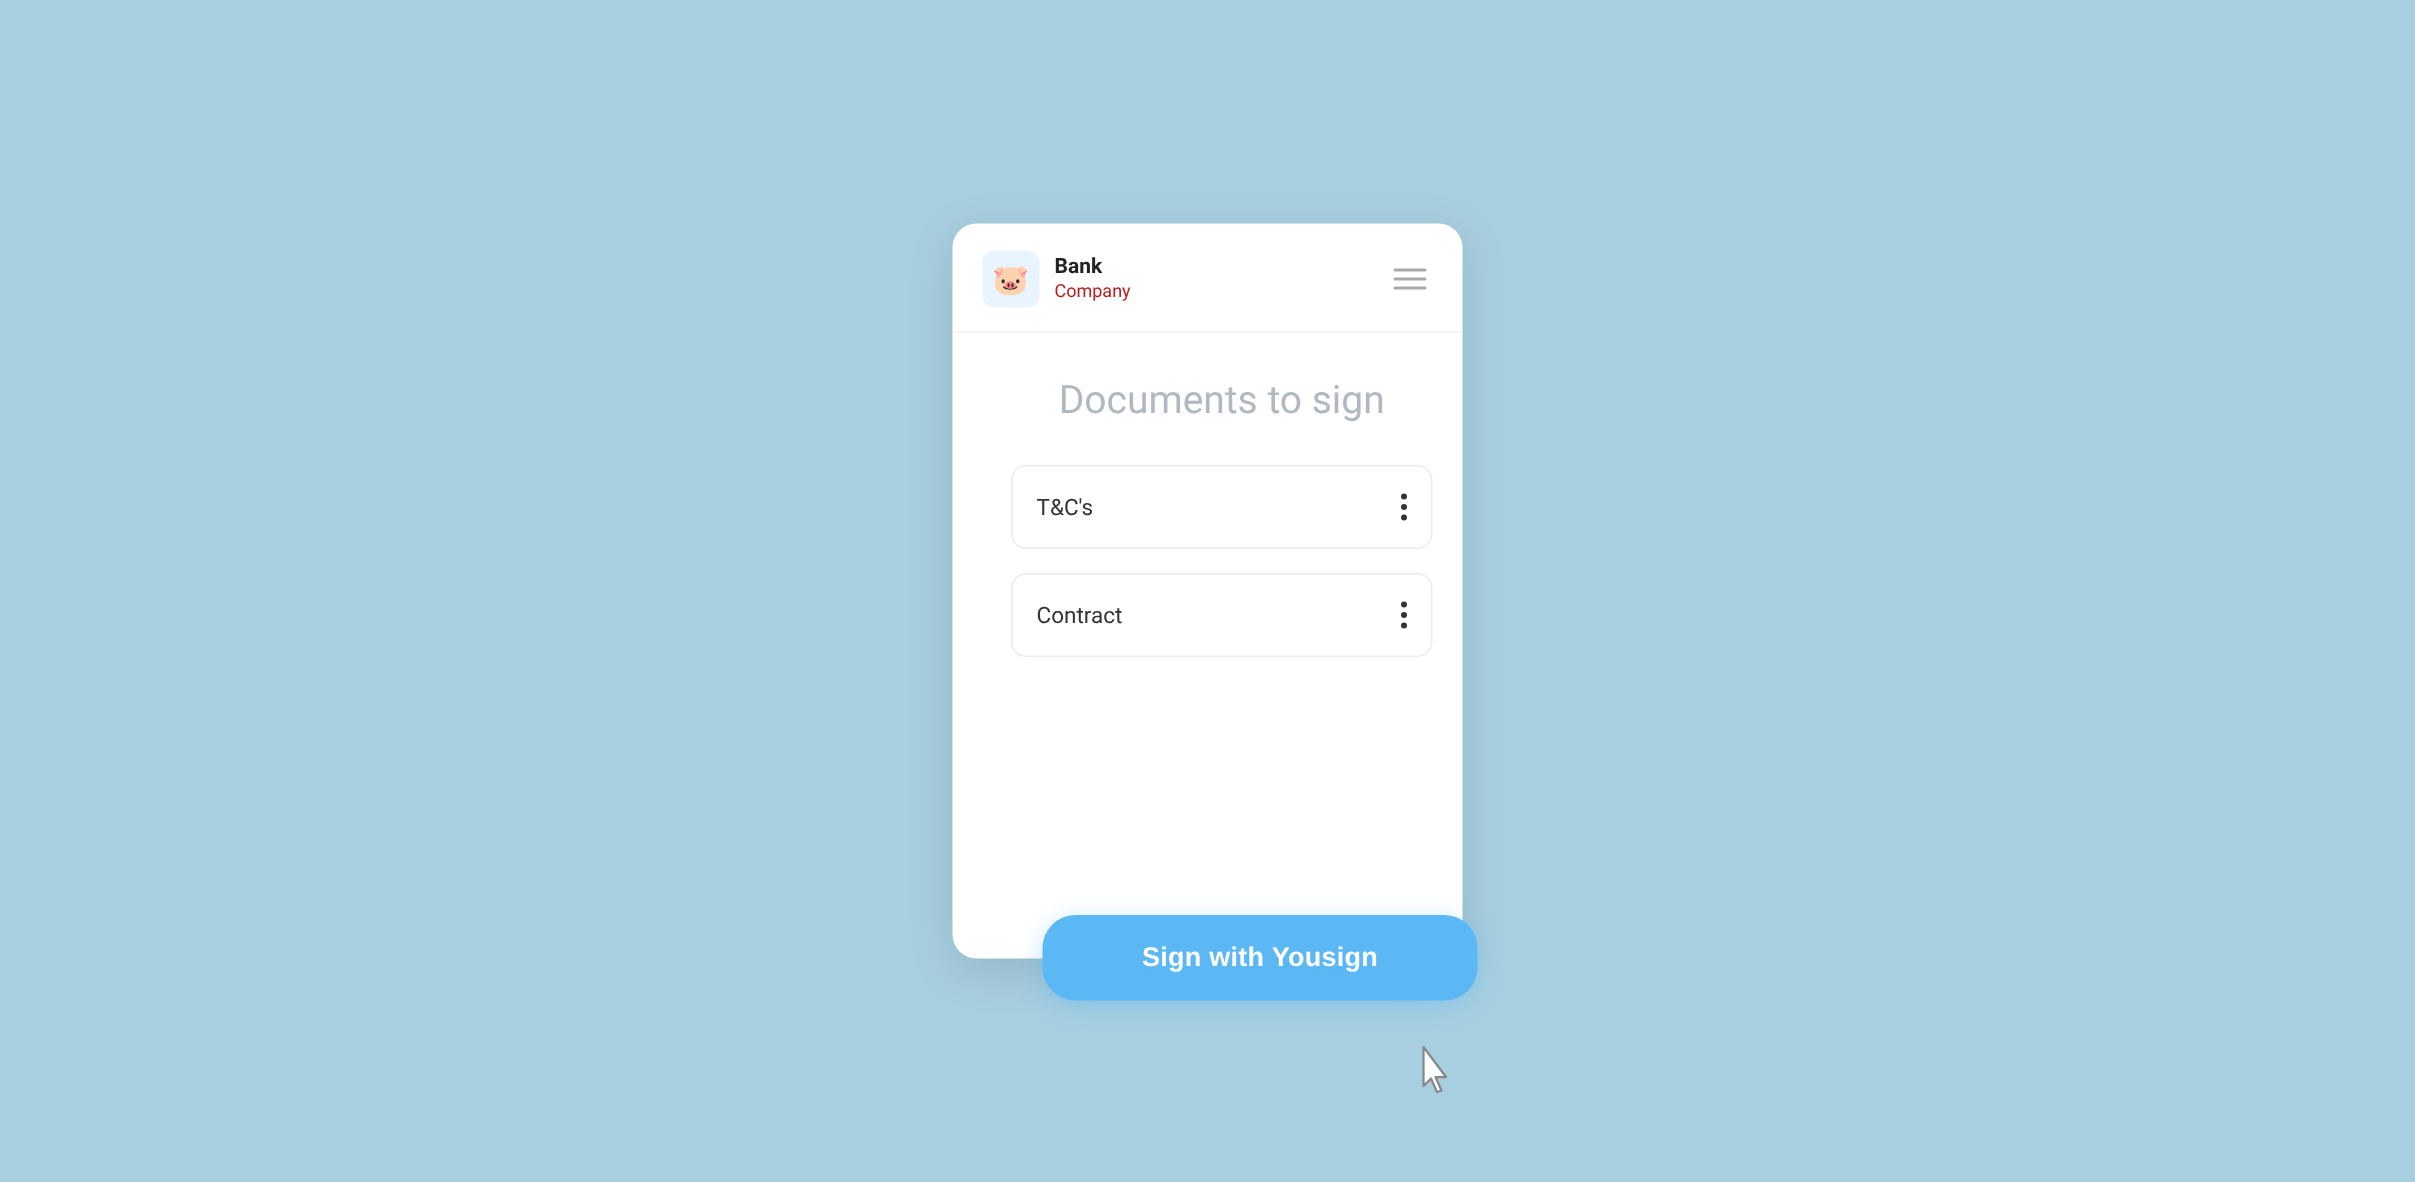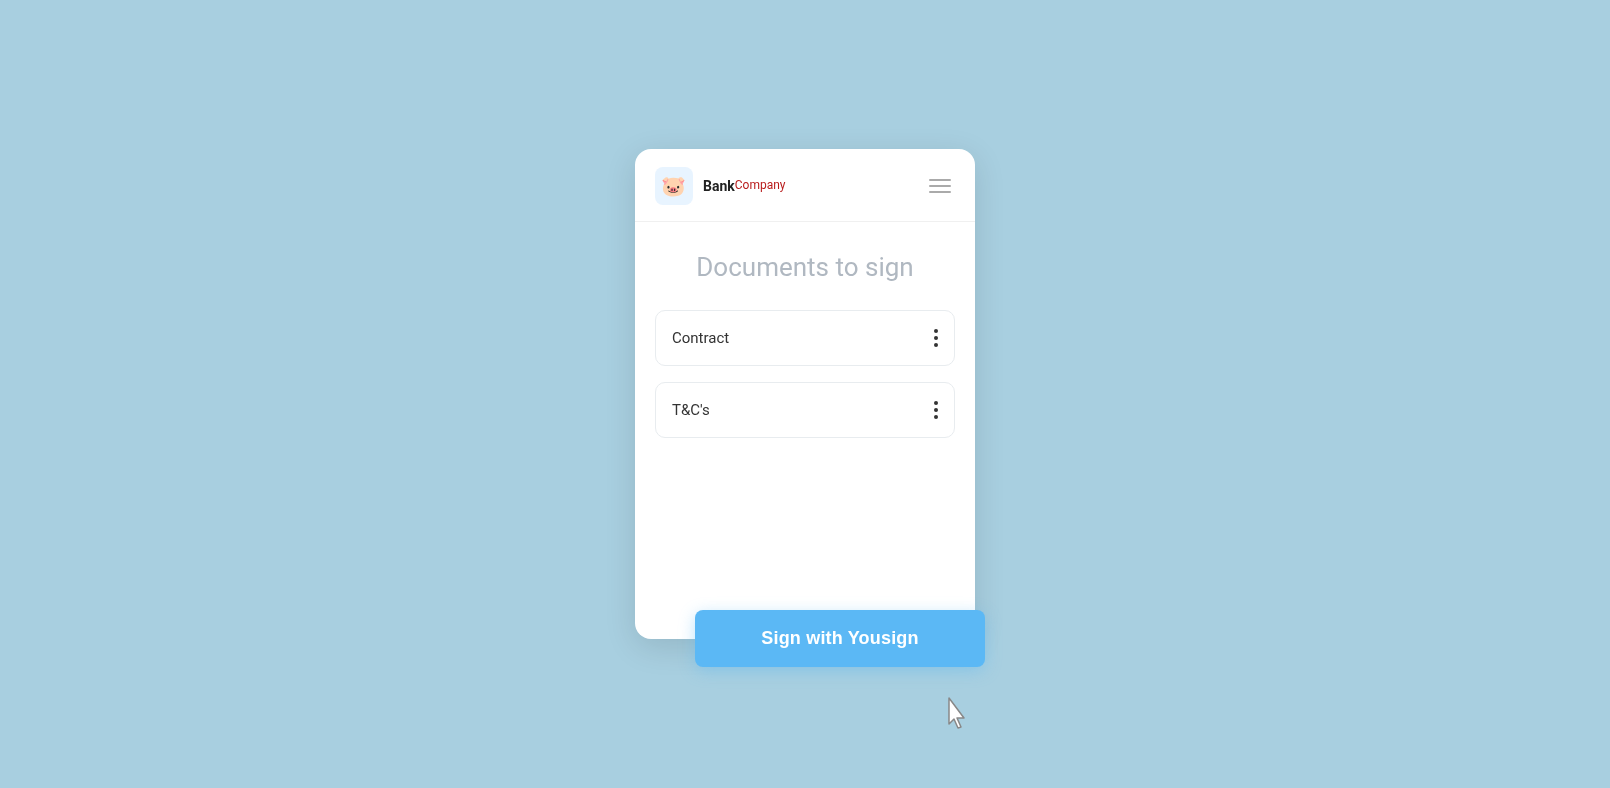--- a/index.html
+++ b/index.html
@@ -49,21 +49,21 @@
       background: #e8f4ff;
       border-radius: 8px;
       display: flex;
       align-items: center;
       justify-content: center;
       font-size: 20px;
     }
 
     .brand-name {
       display: flex;
-      flex-direction: row;
+      flex-direction: column;
     }
 
     .brand-title {
       font-weight: 700;
       font-size: 14px;
       color: #222;
       line-height: 1.2;
     }
 
     .brand-subtitle {
@@ -83,20 +83,21 @@
     .hamburger-icon span {
       display: block;
       width: 22px;
       height: 2px;
       background: #aaa;
       border-radius: 2px;
     }
 
     .card-body {
       padding: 30px 20px 102px 20px;
+      margin-left: 19px;
     }
 
     .page-title {
       text-align: center;
       font-size: 26px;
       font-weight: 400;
       color: #b0b8c1;
       margin-bottom: 28px;
     }
 
@@ -148,21 +149,21 @@
 
     .sign-button {
       display: block;
       width: 100%;
       padding: 18px 24px;
       background: #5bb8f5;
       color: #fff;
       font-size: 18px;
       font-weight: 700;
       border: none;
-      border-radius: 8px;
+      border-radius: 22px;
       cursor: pointer;
       text-align: center;
       box-shadow: 0 4px 16px rgba(91,184,245,0.4);
       letter-spacing: 0.01em;
     }
 
     .cursor-icon {
       position: absolute;
       bottom: -74px;
       right: 10px;
@@ -193,30 +194,30 @@
     </div>
   </div>
 
   <div class="card-body">
 
     <h1 class="page-title">Documents to sign</h1>
 
     <div class="document-list">
 
       <div class="document-item">
+        <span class="document-name">T&amp;C's</span>
+        <div class="more-icon">
+          <span></span>
+          <span></span>
+          <span></span>
+        </div>
+      </div>
+
+      <div class="document-item">
         <span class="document-name">Contract</span>
-        <div class="more-icon">
-          <span></span>
-          <span></span>
-          <span></span>
-        </div>
-      </div>
-
-      <div class="document-item">
-        <span class="document-name">T&amp;C's</span>
         <div class="more-icon">
           <span></span>
           <span></span>
           <span></span>
         </div>
       </div>
 
 
     </div>
   </div>

